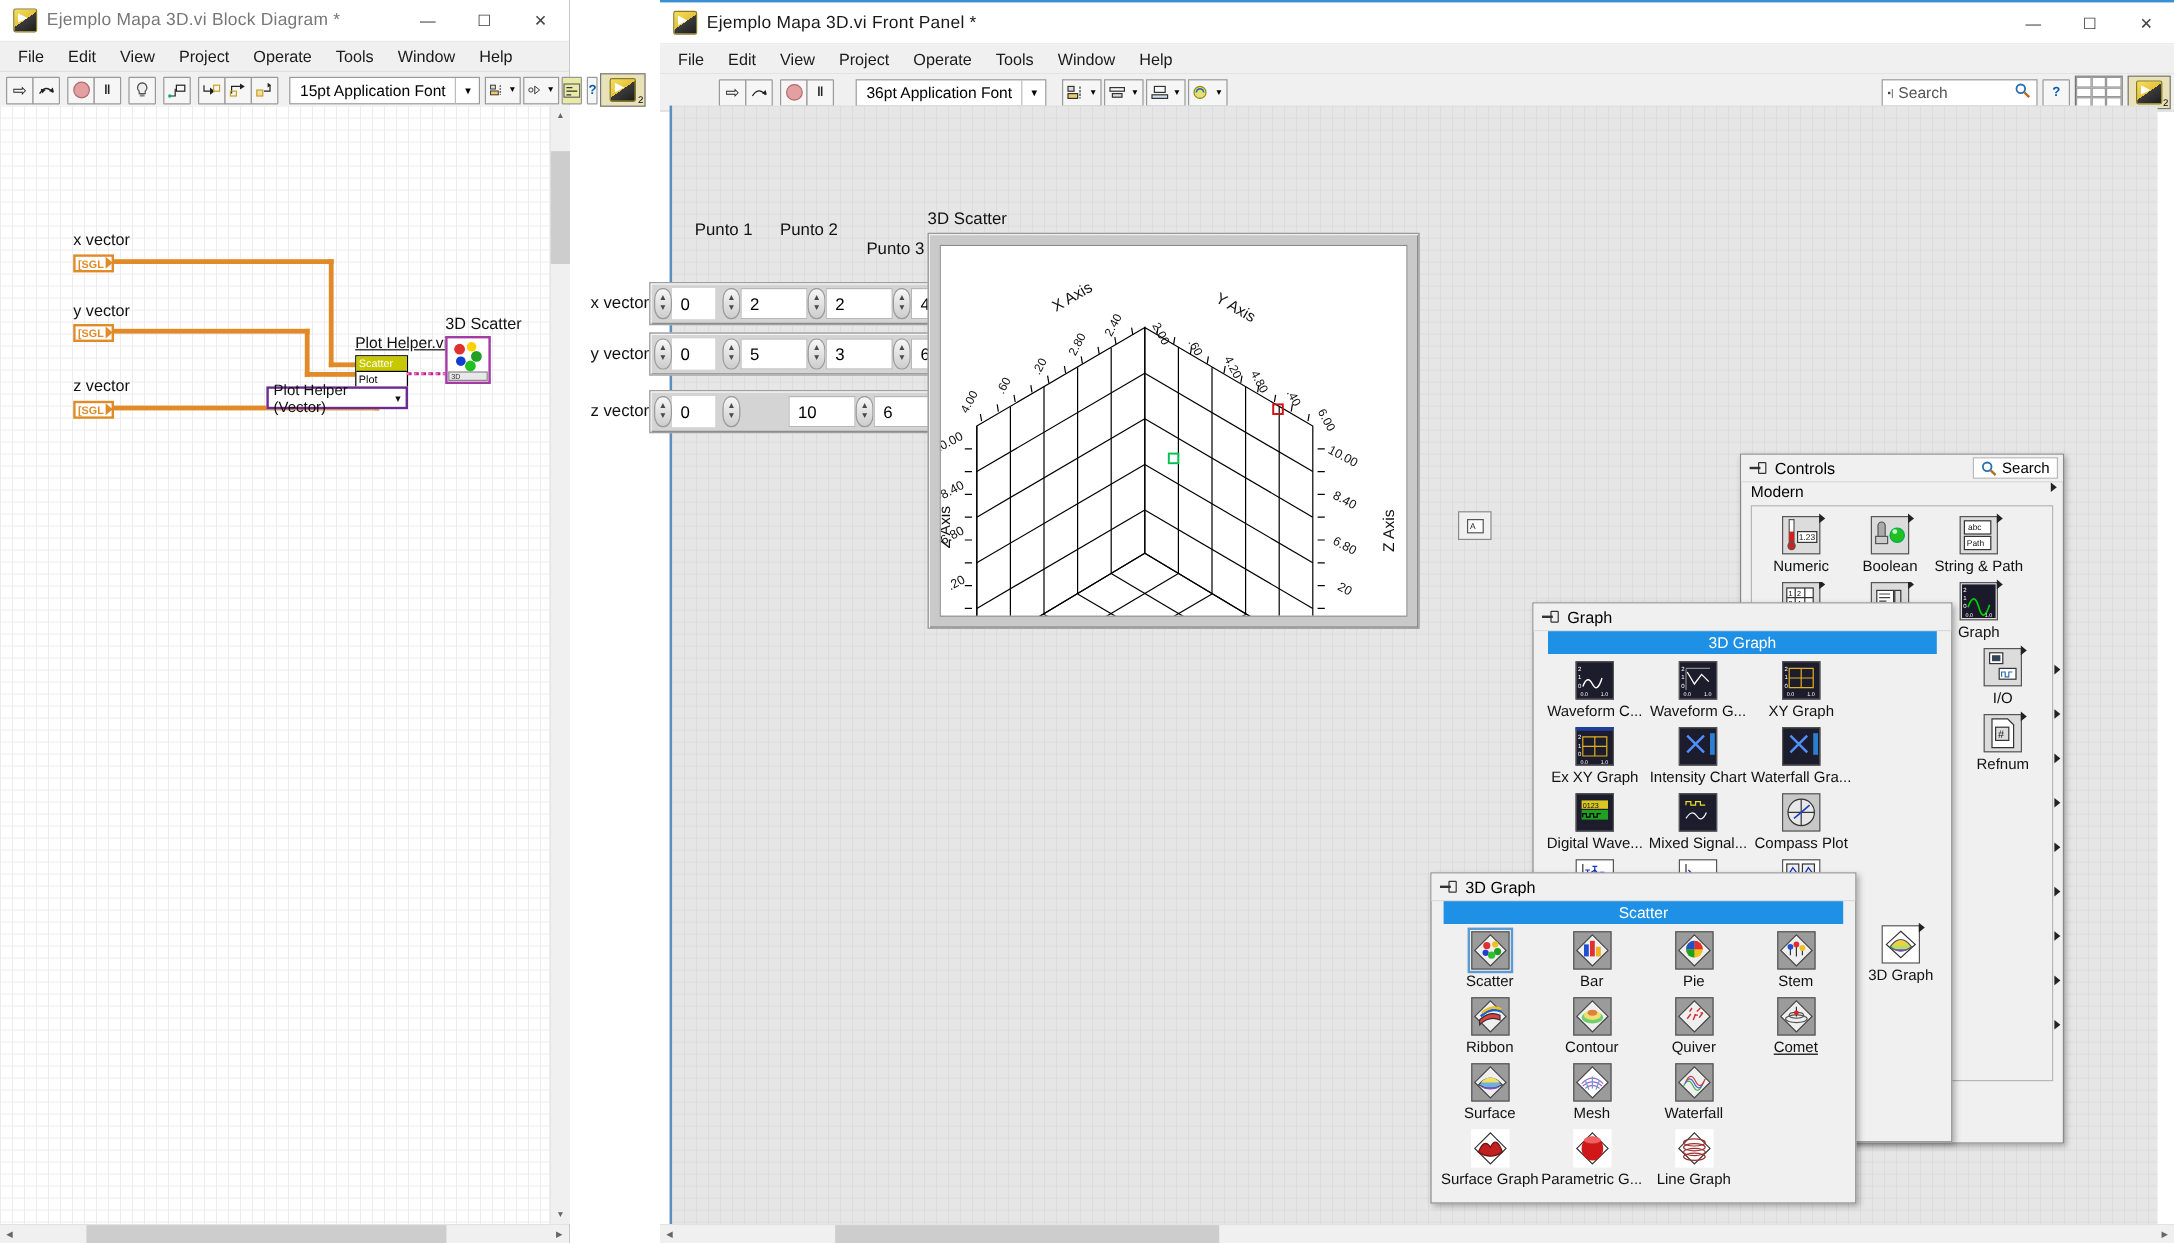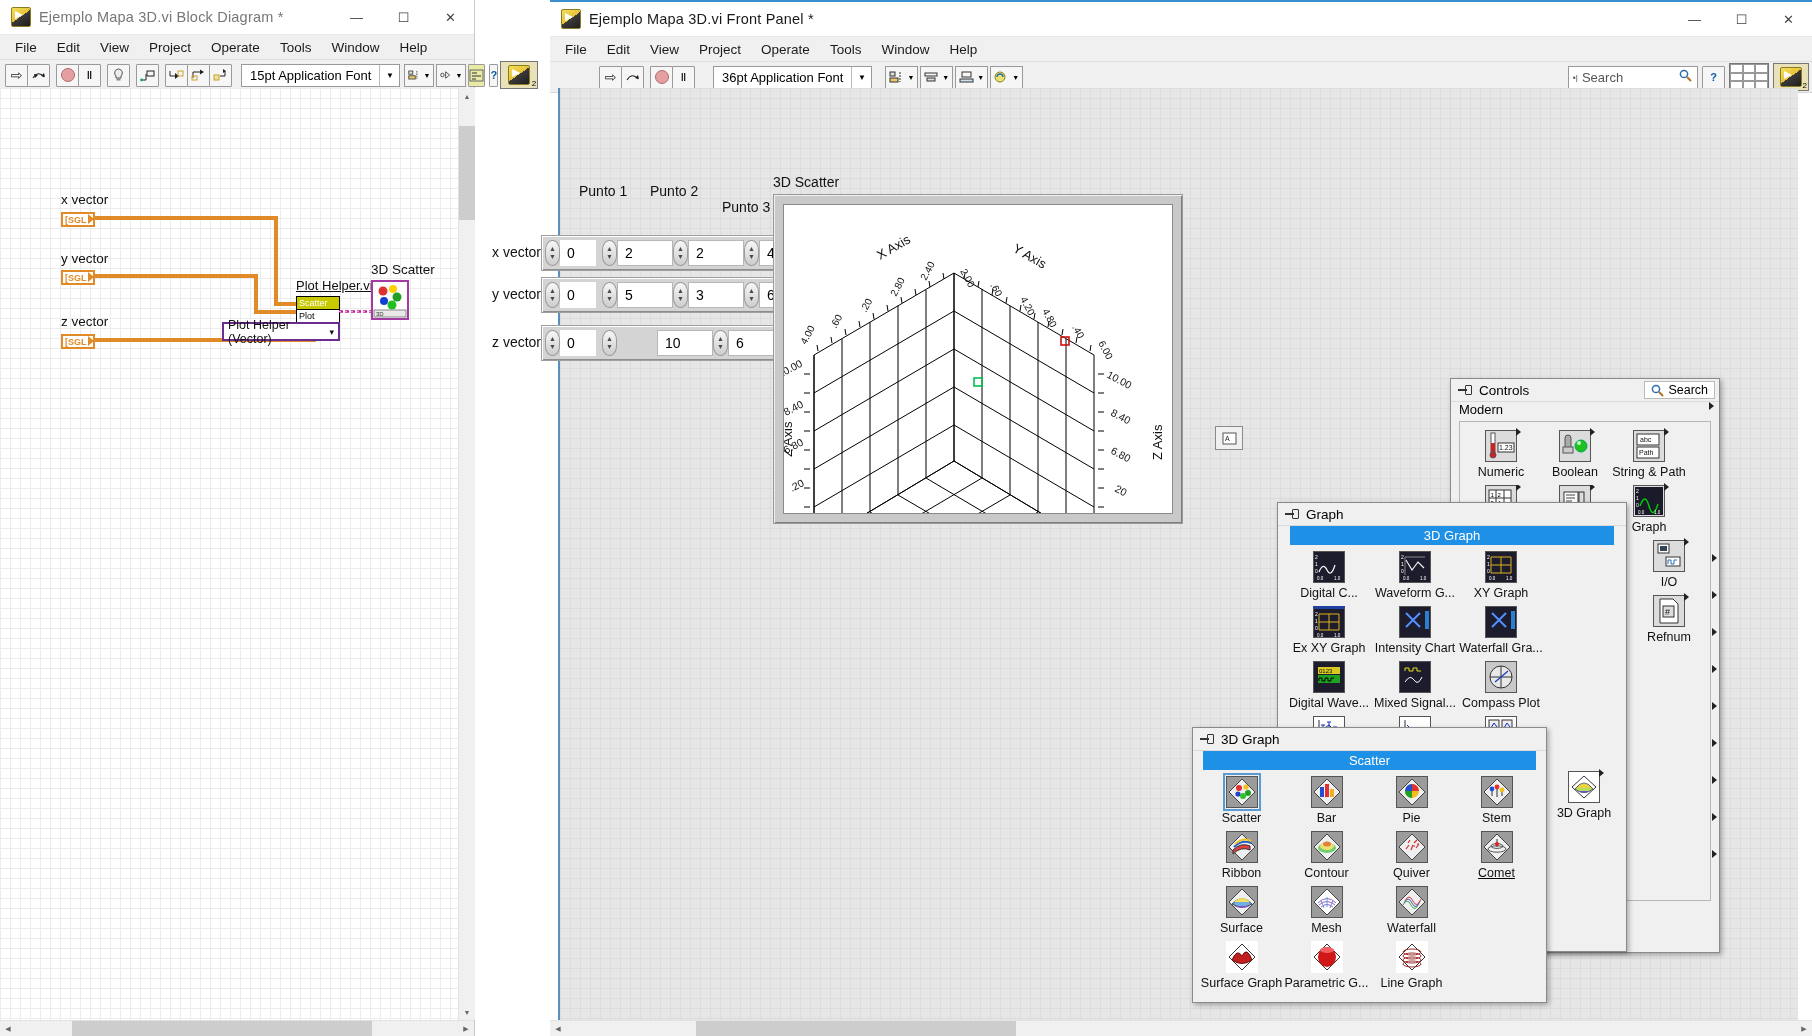--- a/index.html
+++ b/index.html
@@ -784,21 +784,21 @@
       <span class="ic" style="background:#1c1c2c;">
         <svg width="30" height="30" viewBox="0 0 30 30">
             <path d="M5 20 q4 -10 8 -2 t8 -5" stroke="#fff" fill="none" stroke-width="1.2"></path>
             <text x="1" y="7" font-size="5" fill="#fff">2</text>
             <text x="1" y="14" font-size="5" fill="#fff">1</text>
             <text x="1" y="21" font-size="5" fill="#fff">0</text>
             <text x="3" y="28" font-size="4.5" fill="#fff">0.0</text>
             <text x="20" y="28" font-size="4.5" fill="#fff">1.0</text>
           </svg>
       </span>
-      <span class="cap">Digital C...</span>
+      <span class="cap">Waveform C...</span>
     </div>
     <div class="pal-item" style="width:86px;">
       <span class="ic" style="background:#1c1c2c;">
         <svg width="30" height="30" viewBox="0 0 30 30">
             <path d="M6 8 l6 10 l6 -8 l6 6" stroke="#fff" fill="none" stroke-width="1.1"></path>
             <path d="M5 5 h20 M5 5 v18" stroke="#888"></path>
             <text x="1" y="7" font-size="5" fill="#fff">2</text>
             <text x="1" y="14" font-size="5" fill="#fff">1</text>
             <text x="1" y="21" font-size="5" fill="#fff">0</text>
             <text x="3" y="28" font-size="4.5" fill="#fff">0.0</text>

